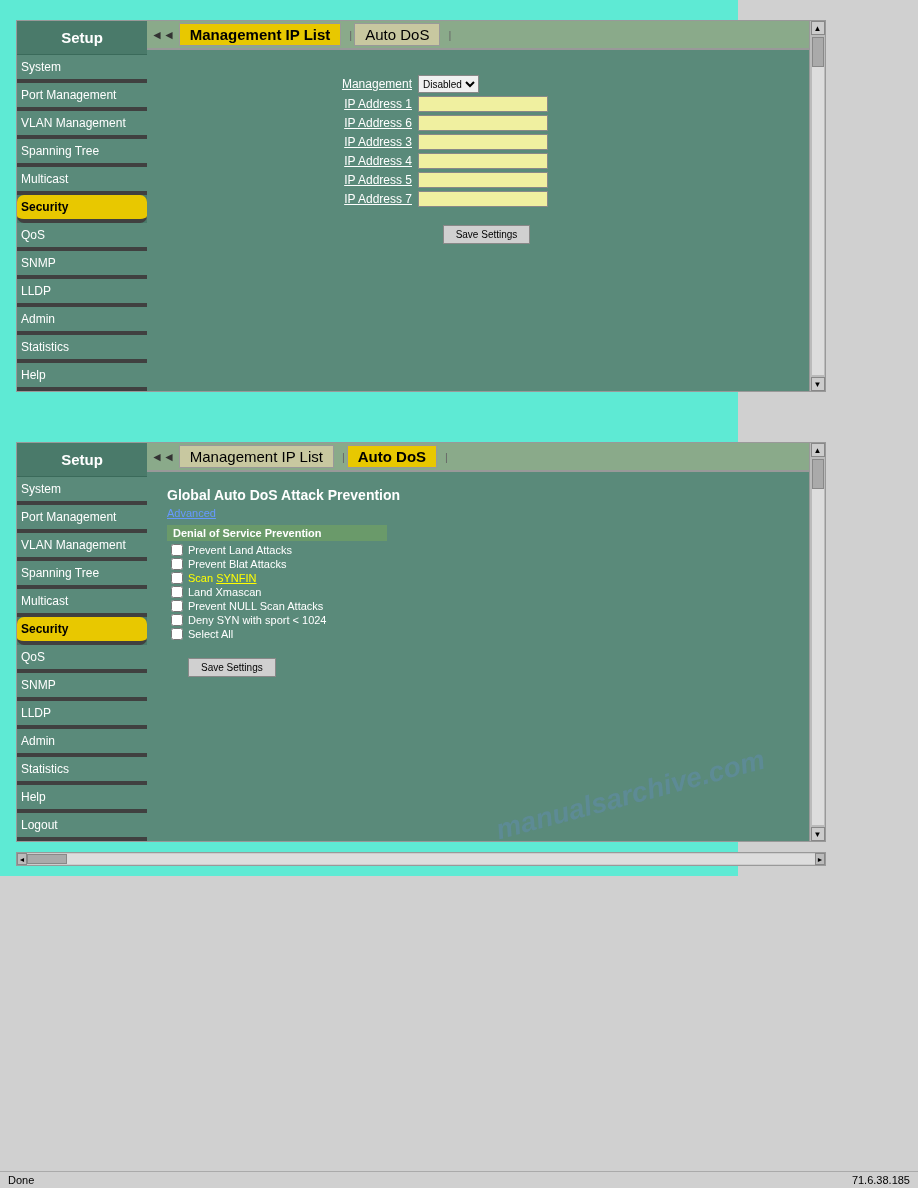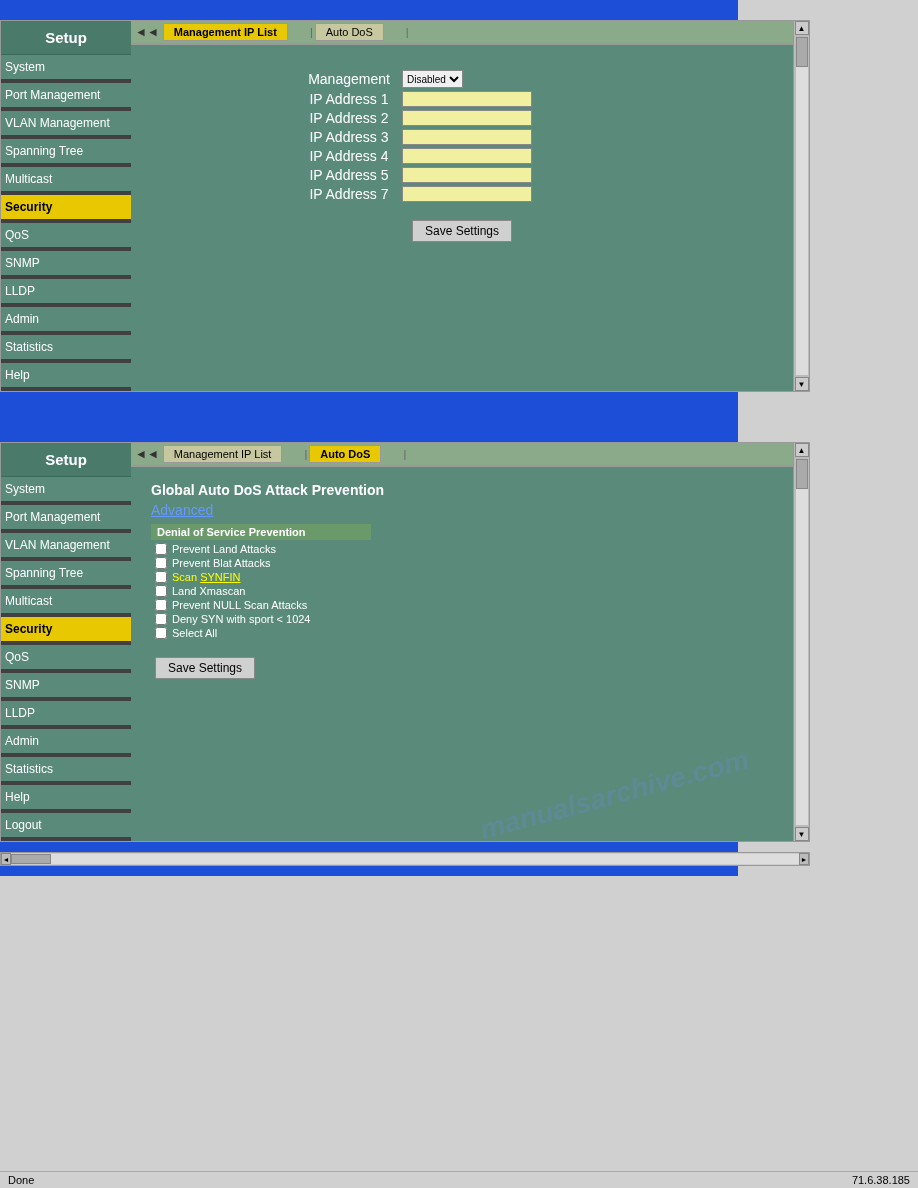--- a/index.html
+++ b/index.html
@@ -6,22 +6,22 @@
     body {
       background: #d0d0d0;
       font-family: Arial, sans-serif;
       font-size: 11px;
       width: 918px;
       min-height: 1188px;
     }
 
     .page-wrapper {
       width: 738px;
-      background: #1d4ed8;
-      padding: 10px 0;
+      background: #5eead4;
+      padding: 10px 16px;
     }
 
     
     .panel-container {
       width: 810px;
       margin: 10px auto;
       display: flex;
       border: 1px solid #999;
       background: #fff;
       position: relative;
@@ -50,20 +50,21 @@
       text-align: left;
       padding: 5px 4px;
       border-bottom: 4px solid #404040;
       cursor: pointer;
       font-size: 12px;
     }
     .sidebar-item.active {
       background: #e8c800;
       color: #000;
       font-weight: bold;
+      border-radius: 7px;
     }
 
     
     .main-content {
       flex: 1;
       background: #5a8a7a;
       display: flex;
       flex-direction: column;
     }
 
@@ -79,23 +80,23 @@
     .nav-arrow {
       color: #333;
       font-size: 12px;
       margin-right: 4px;
       cursor: pointer;
     }
     .tab {
       padding: 2px 10px;
       background: #c8c8a0;
       border: 1px solid #999;
-      margin-right: 20px;
-      cursor: pointer;
-      font-size: 11px;
+      margin-right: 6px;
+      cursor: pointer;
+      font-size: 15px;
       color: #000;
     }
     .tab.active {
       background: #e8c800;
       border-color: #999;
       font-weight: bold;
     }
     .tab-separator {
       color: #666;
       margin: 0 2px;
@@ -147,65 +148,67 @@
       margin: 10px auto;
       width: 320px;
     }
     .form-row {
       display: flex;
       align-items: center;
       margin-bottom: 3px;
     }
     .form-label {
       width: 100px;
-      font-size: 14px;
-      color: #fff;
-      text-align: center;
+      font-size: 12px;
+      color: #fff;
+      text-align: right;
       padding-right: 6px;
       white-space: nowrap;
+      text-decoration: underline;
     }
     .form-input {
       width: 130px;
       height: 16px;
       background: #f0f0a0;
       border: 1px solid #888;
       font-size: 10px;
       padding: 0 2px;
     }
     .form-select {
       height: 18px;
       background: #f0f0f0;
       border: 1px solid #888;
       font-size: 10px;
     }
     .save-btn {
       background: #d0d0d0;
       border: 1px solid #888;
       padding: 3px 12px;
-      font-size: 12px;
+      font-size: 10px;
       cursor: pointer;
       margin-top: 8px;
+      margin-left: 17px;
     }
     .save-btn-wrapper {
       display: flex;
       justify-content: center;
       margin-top: 10px;
     }
 
     
     .dos-title {
       font-size: 14px;
       font-weight: bold;
       color: #fff;
       margin-bottom: 4px;
     }
     .dos-advanced-link {
       color: #6699ff;
       text-decoration: underline;
-      font-size: 14px;
+      font-size: 11px;
       cursor: pointer;
       margin-bottom: 6px;
       display: block;
     }
     .dos-section-header {
       background: #6a9a6a;
       color: #fff;
       font-size: 11px;
       font-weight: bold;
       padding: 2px 6px;
@@ -304,21 +307,21 @@
               <option>Disabled</option>
               <option>Enabled</option>
             </select>
           </div>
 
           <div class="form-row">
             <span class="form-label">IP Address 1</span>
             <input class="form-input" type="text" value="" style="">
           </div>
           <div class="form-row">
-            <span class="form-label">IP Address 2</span>
+            <span class="form-label">IP Address 6</span>
             <input class="form-input" type="text" value="" style="">
           </div>
           <div class="form-row">
             <span class="form-label">IP Address 3</span>
             <input class="form-input" type="text" value="" style="">
           </div>
           <div class="form-row">
             <span class="form-label">IP Address 4</span>
             <input class="form-input" type="text" value="" style="">
           </div>

